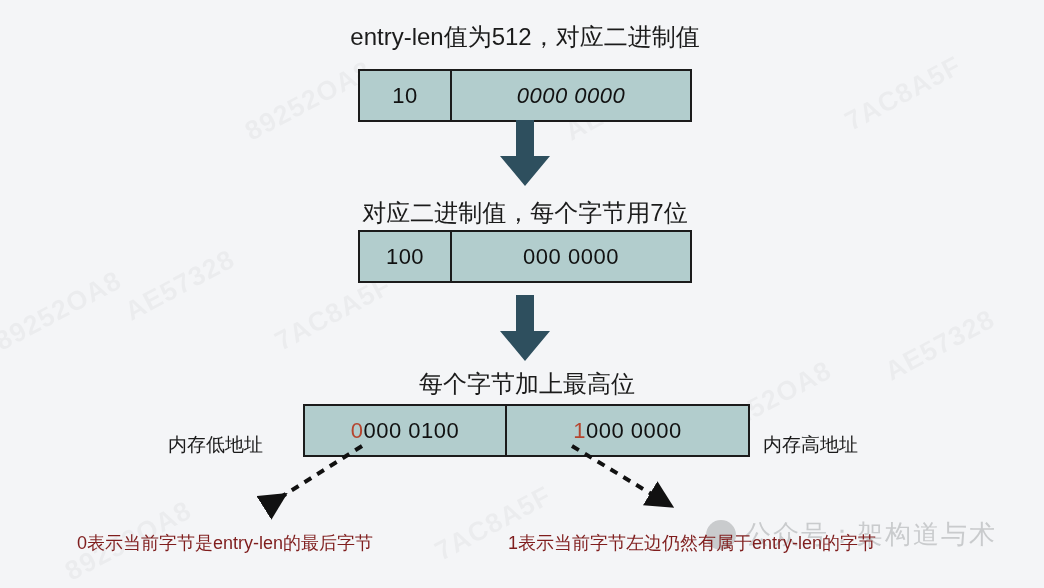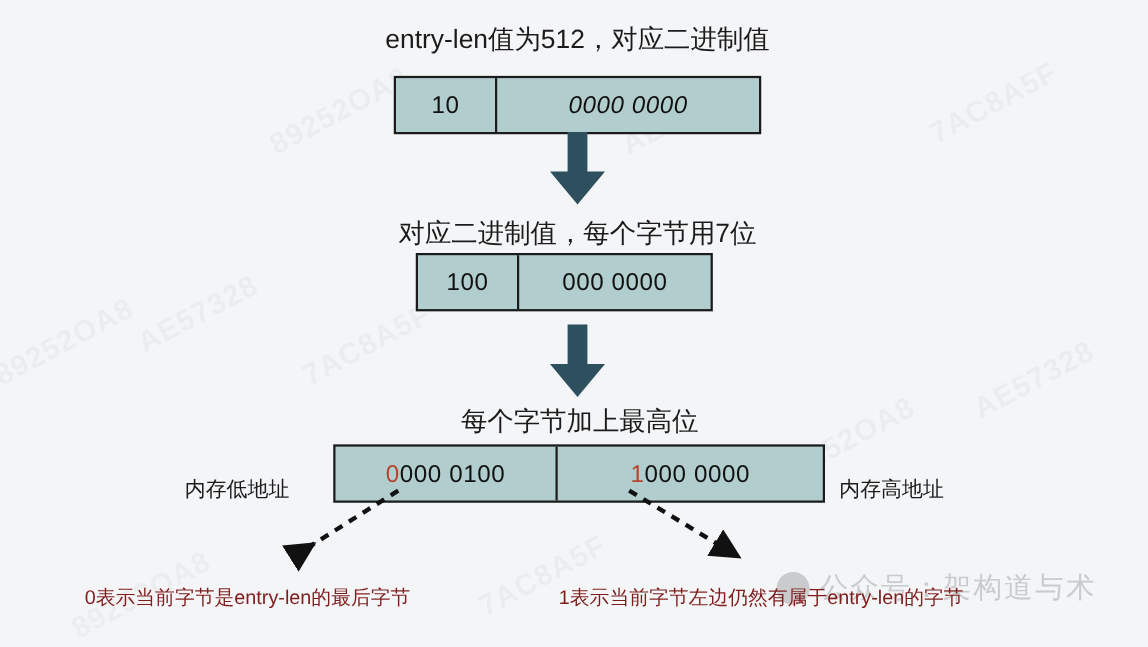--- a/index.html
+++ b/index.html
@@ -154,21 +154,21 @@
     <div class="byte-cell divider-right" style="width:92px;">10</div>
     <div class="byte-cell" style="flex:1;font-style:italic;">0000 0000</div>
   </div>
 
   <svg class="arrow-svg" style="left:490px; top:120px;" width="70" height="68" viewBox="0 0 70 68">
     <path d="M26 0 H44 V36 H60 L35 66 L10 36 H26 Z" fill="#2e4f5e"></path>
   </svg>
 
   <div class="caption center" style="left:525px; top:198px;">对应二进制值，每个字节用7位</div>
 
-  <div class="byte-box" style="left:358px; top:230px; width:270px; height:53px;margin-left:20px;">
+  <div class="byte-box" style="left:358px; top:230px; width:334px; height:53px;">
     <div class="byte-cell divider-right" style="width:92px;">100</div>
     <div class="byte-cell" style="flex:1;">000 0000</div>
   </div>
 
   <svg class="arrow-svg" style="left:490px; top:295px;" width="70" height="68" viewBox="0 0 70 68">
     <path d="M26 0 H44 V36 H60 L35 66 L10 36 H26 Z" fill="#2e4f5e"></path>
   </svg>
 
   <div class="caption center" style="left:527px; top:369px;">每个字节加上最高位</div>
 

